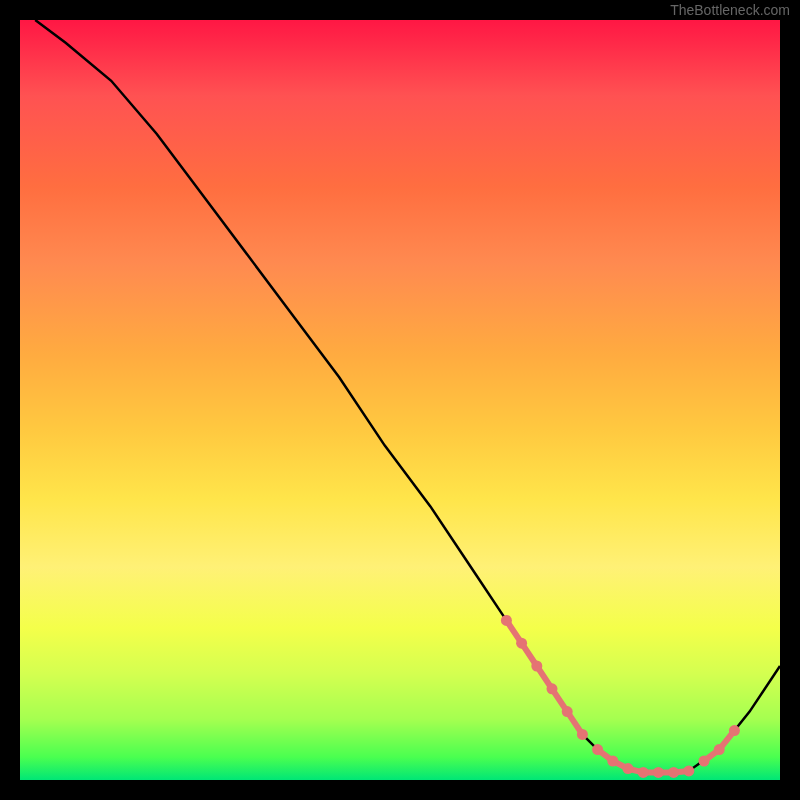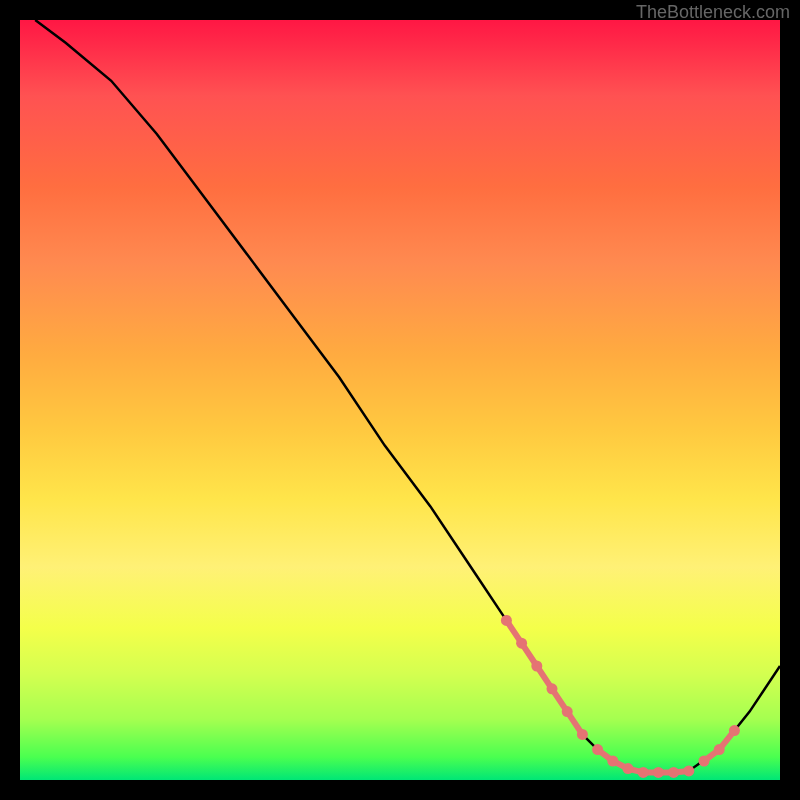--- a/index.html
+++ b/index.html
@@ -1,20 +1,20 @@
 <!DOCTYPE html>
 <html><head>
 <meta charset="utf-8">
 <style>
   * { margin: 0; padding: 0; box-sizing: border-box; }
   body { width: 800px; height: 800px; background: #000; position: relative; font-family: Arial, sans-serif; }
   .chart-container { position: absolute; left: 20px; top: 20px; width: 760px; height: 760px; background: #000; }
   .plot-area { position: absolute; left: 0; top: 0; width: 760px; height: 760px; }
   .gradient-bg { position: absolute; left: 0; top: 0; width: 760px; height: 760px; background: linear-gradient(to bottom, #ff1744 0%, #ff5252 10%, #ff6e40 22%, #ff8a50 32%, #ffab40 44%, #ffc940 54%, #ffe54a 63%, #fff176 72%, #f4ff4a 80%, #d4ff50 86%, #a5ff50 92%, #4aff50 97%, #00e676 100%); }
-  .attribution { position: absolute; right: 10px; top: 2px; color: #666; font-size: 18px; font-weight: 500; z-index: 10; }
+  .attribution { position: absolute; right: 10px; top: 2px; color: #666; font-size: 14px; font-weight: 500; z-index: 10; }
   svg.curve { position: absolute; left: 0; top: 0; width: 760px; height: 760px; z-index: 5; pointer-events: none; }
 </style>
 </head>
 <body>
 
 <div class="attribution">TheBottleneck.com</div>
 
 <div class="chart-container">
   <div class="plot-area">
     <div class="gradient-bg"></div>

